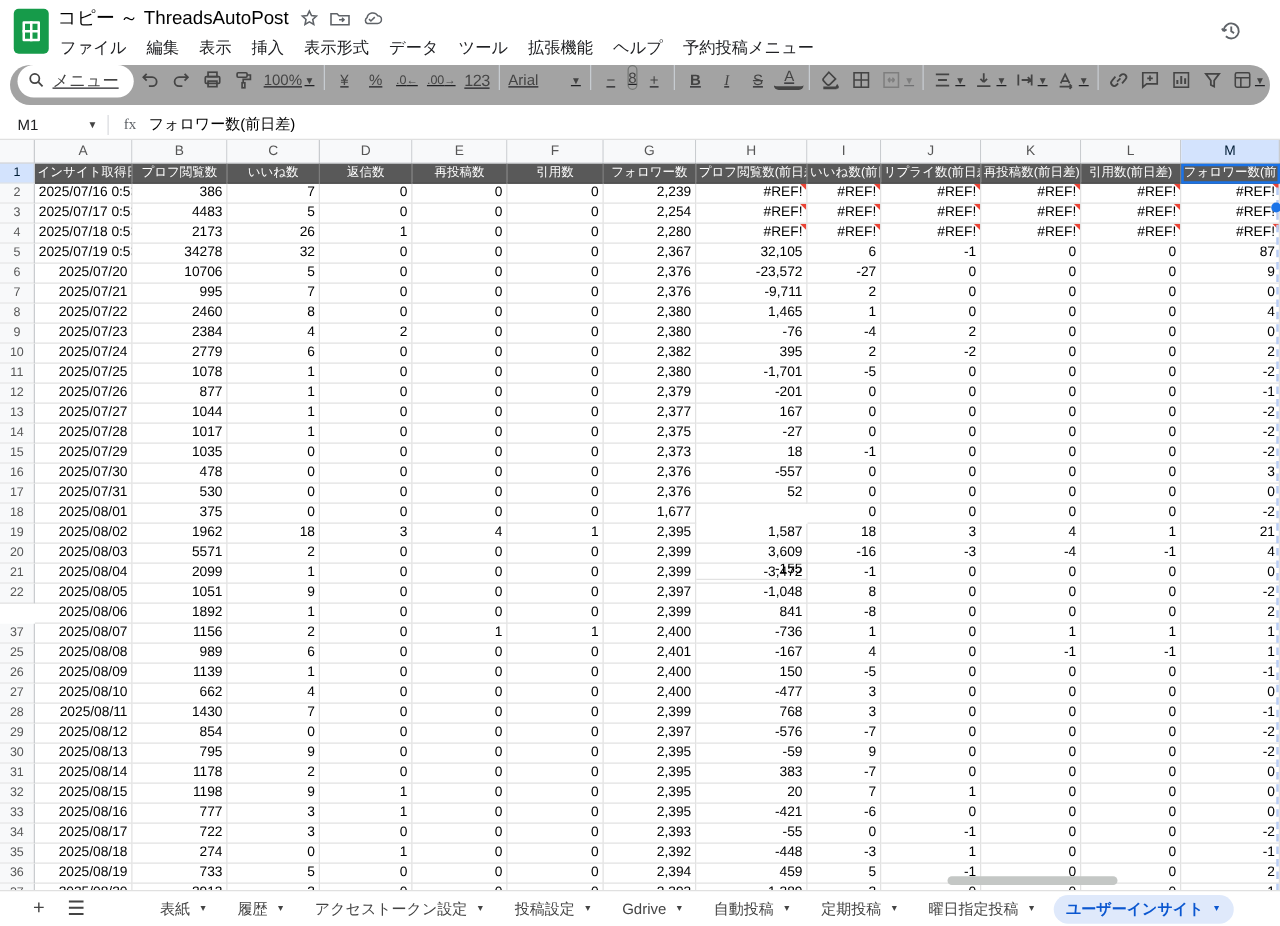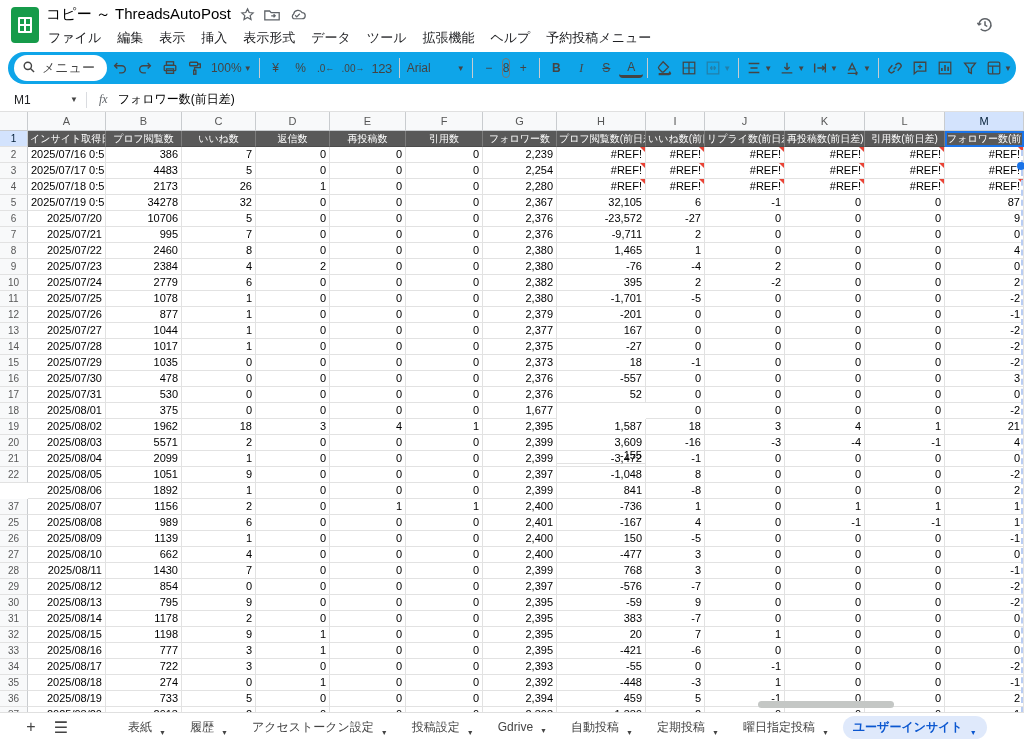--- a/index.html
+++ b/index.html
@@ -20,42 +20,42 @@
   .logo .lg::before{content:"";position:absolute;left:-2px;top:5px;width:14px;height:2px;background:#fff;}
   .logo .lg::after{content:"";position:absolute;left:4px;top:-2px;width:2px;height:16px;background:#fff;}
   .titlerow{position:absolute;left:46px;top:5px;display:flex;align-items:center;gap:9px;}
   .doctitle{font-size:15px;color:#000;}
   .t-ic{color:var(--muted);font-size:14px;line-height:1;display:inline-flex;}
   .menurow{position:absolute;left:40px;top:27px;display:flex;font-size:13px;color:#202124;}
   .menurow span{padding:2px 8px;border-radius:4px;cursor:default;}
   .hist{position:absolute;right:26px;top:16px;}
 
   
-  .tbar{position:absolute;left:8px;right:8px;top:52px;height:32px;background:#0ea5e9;
-        border-radius:16px;display:flex;align-items:center;padding:0 6px;gap:1px;
-        overflow:hidden;white-space:nowrap;}
+  .tbar{position:absolute;left:8px;right:8px;top:52px;height:32px;background:#a3a3a3;
+        border-radius:16px;display:flex;padding:0 6px;gap:1px;
+        overflow:hidden;white-space:nowrap;text-decoration:underline;}
   .tb{display:inline-flex;align-items:center;justify-content:center;height:24px;min-width:24px;
       padding:0 3px;border-radius:4px;color:#444;font-size:12px;flex:0 0 auto;}
   .tb svg{display:block;}
   .pill{background:#fff;border-radius:14px;height:26px;padding:0 12px 0 8px;display:inline-flex;
         align-items:center;gap:6px;font-size:13px;color:#444;flex:0 0 auto;}
   .sep{width:1px;height:20px;background:#c7ccd1;margin:0 3px;flex:0 0 auto;}
   .dd{font-size:8px;color:#444;margin-left:2px;}
   .sizebox{border:1px solid #747775;border-radius:4px;width:22px;height:20px;display:inline-flex;
            align-items:center;justify-content:center;font-size:12px;color:#444;}
   .dis{opacity:.38;}
   .boldg{font-weight:bold;}
 
   
   .fbar{position:absolute;left:0;right:0;top:88px;height:24px;background:#fff;
         border-bottom:1px solid #e0e0e0;display:flex;align-items:center;font-size:12px;}
   .nbox{width:86px;padding-left:14px;display:flex;align-items:center;justify-content:space-between;}
   .nbox .dd{margin-right:8px;}
   .fdiv{width:1px;height:16px;background:#dadce0;}
-  .fx{font-style:italic;color:#5f6368;margin:0 10px 0 12px;font-family:"Liberation Serif",serif;}
+  .fx{color:#5f6368;margin:0 10px 0 12px;font-family:"Liberation Serif",serif;}
   .ftext{color:#000;}
 
   
   .grid{position:absolute;left:0;right:0;top:112px;height:600px;overflow:hidden;background:#fff;}
   .colheads{display:flex;height:19px;}
   .ch{height:19px;border-right:1px solid var(--headline);border-bottom:1px solid var(--headline);
       background:#f8f9fa;font-size:11px;color:#575757;display:flex;align-items:center;justify-content:center;}
   .ch.selcol{background:var(--selected-header-bg);color:#001d35;}
   .corner{background:#f8f9fa;}
   .gbody{position:relative;}
@@ -75,21 +75,21 @@
         right:-1px;top:31px;z-index:6;}
   .pagebreak{position:absolute;top:19px;bottom:0;right:1px;width:0;border-right:2px dashed #b9cdf3;z-index:3;}
   .hscroll{position:absolute;left:758px;bottom:4px;width:136px;height:7px;border-radius:4px;
         background:#c4c7c5;z-index:7;}
 
   
   .bbar{position:absolute;left:0;right:0;bottom:0;height:29px;background:#fff;
         border-top:1px solid #e0e0e0;display:flex;align-items:center;font-size:12px;color:#444;}
   .bicon{width:30px;display:flex;align-items:center;justify-content:center;font-size:16px;color:#444;}
   .tabs{display:flex;align-items:center;margin-left:42px;gap:4px;}
-  .tab{display:flex;align-items:flex-end;gap:5px;padding:3px 10px;border-radius:14px;color:#444;}
+  .tab{display:flex;align-items:center;gap:5px;padding:3px 10px;border-radius:14px;color:#444;}
   .tab .dd{font-size:7px;}
   .tab.active{background:var(--active-tab-bg);color:var(--accent);font-weight:bold;}
   .tab.active .dd{color:var(--accent);}
 </style>
 </head>
 <body>
 
 <div class="hdr">
   <div class="logo">
       <div class="lg"></div>

